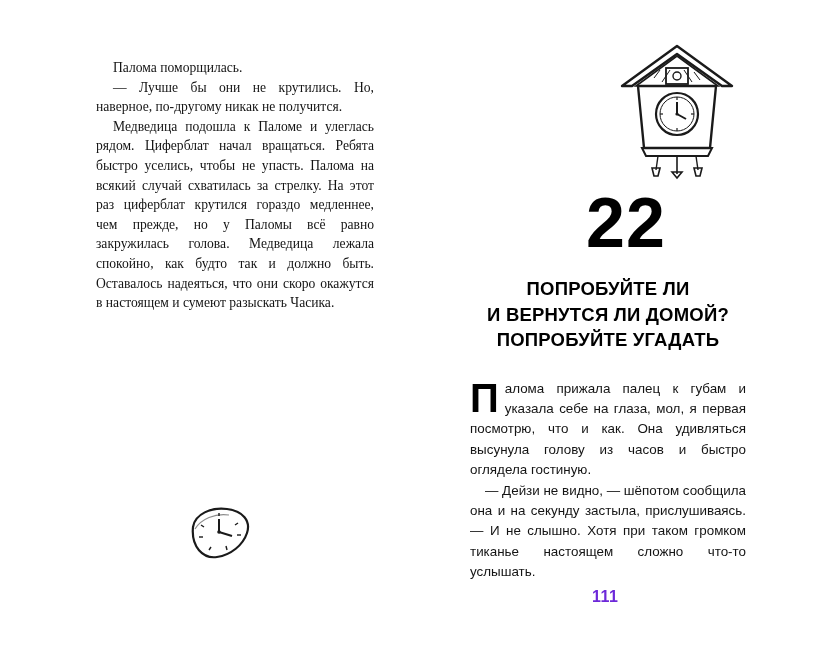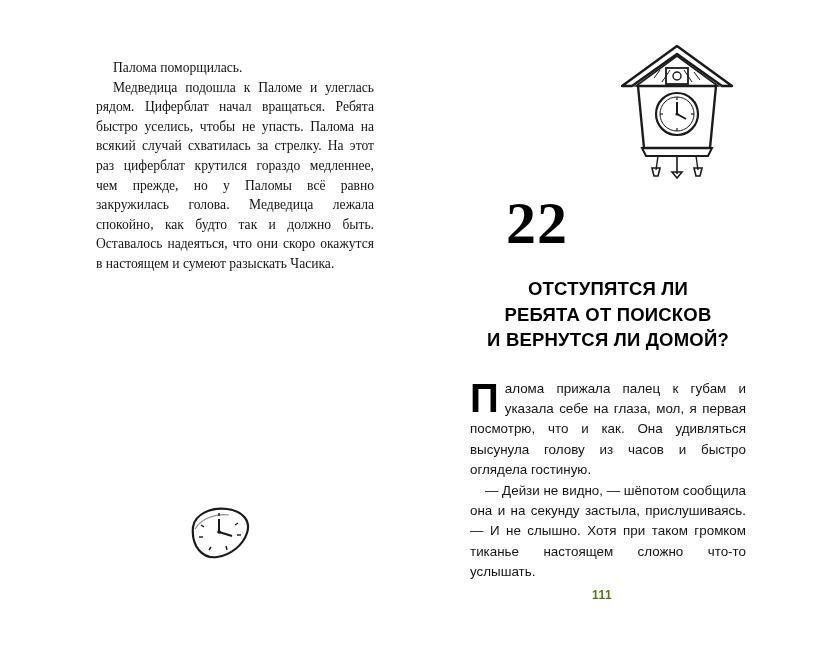--- a/index.html
+++ b/index.html
@@ -63,28 +63,28 @@
     height: 140px;
   }
   .cuckoo {
     position: absolute;
     right: 6px;
     top: 0;
     width: 126px;
     height: 140px;
   }
   .chapter-number {
-    font-family: Liberation Serif, serif;
-    font-weight: bold;
-    font-size: 60px;
+    font-family: Liberation Sans, sans-serif;
+    font-weight: bold;
+    font-size: 70px;
     line-height: 78px;
     letter-spacing: 1px;
     color: #000;
     margin: 4px 0 14px 0;
-    text-align: left;
+    text-align: center;
     padding-left: 36px;
   }
   .chapter-title {
     font-family: "Liberation Sans", sans-serif;
     font-weight: bold;
     font-size: 18.5px;
     line-height: 25.5px;
     letter-spacing: 0.2px;
     text-align: center;
     color: #000;
@@ -111,33 +111,34 @@
     font-size: 40px;
     line-height: 34px;
     padding: 2px 6px 0 0;
     color: #000;
   }
   .folio {
     position: absolute;
     left: 592px;
     top: 588px;
     font-family: "Liberation Sans", sans-serif;
-    font-size: 12px;
-    font-weight: bold;
-    color: #4d7c0f;
+    font-size: 16px;
+    font-weight: bold;
+    color: #6d28d9;
     letter-spacing: 0.5px;
   }
 </style>
 </head>
 <body>
 
 <div class="spread">
 
   <div class="page-left">
     <p class="first">Палома поморщилась.</p>
+    <p class="dash-line">— Лучше бы они не крутились. Но, наверное, по-другому никак не получится.</p>
     <p>Медведица подошла к Паломе и улеглась рядом. Циферблат начал вращаться. Ребята быстро уселись, чтобы не упасть. Палома на всякий случай схватилась за стрелку. На этот раз циферблат крутился гораздо медленнее, чем прежде, но у Паломы всё равно закружилась голова. Медведица лежала спокойно, как будто так и должно быть. Оставалось надеяться, что они скоро окажутся в настоящем и сумеют разыскать Часика.</p>
   </div>
 
   <svg class="doodle-clock" viewBox="0 0 70 60">
     <path d="M8,22 C10,9 26,2 42,4 C58,6 66,16 62,28 C58,40 46,50 32,52 C18,54 6,42 8,22 Z" fill="none" stroke="#1a1a1a" stroke-width="2.2" stroke-linejoin="round"></path>
     <path d="M10,24 C16,14 30,8 44,10" fill="none" stroke="#1a1a1a" stroke-width="1.2" opacity="0.5"></path>
     <line x1="34" y1="27" x2="34" y2="14" stroke="#1a1a1a" stroke-width="2"></line>
     <line x1="34" y1="27" x2="47" y2="31" stroke="#1a1a1a" stroke-width="2"></line>
     <circle cx="34" cy="27" r="1.8" fill="#1a1a1a"></circle>
     <line x1="34" y1="8" x2="34" y2="11" stroke="#1a1a1a" stroke-width="1.4"></line>
@@ -184,23 +185,23 @@
         <line x1="44" y1="116" x2="42" y2="130" stroke="#1a1a1a" stroke-width="1.4"></line>
         <path d="M38,128 L46,128 L44,136 L40,136 Z" fill="none" stroke="#1a1a1a" stroke-width="1.6"></path>
         <line x1="82" y1="116" x2="84" y2="130" stroke="#1a1a1a" stroke-width="1.4"></line>
         <path d="M80,128 L88,128 L86,136 L82,136 Z" fill="none" stroke="#1a1a1a" stroke-width="1.6"></path>
       </svg>
     </div>
 
     <div class="chapter-number">22</div>
 
     <div class="chapter-title">
-      <span>ОТСТУПЯТСЯ ЛИ</span>
-      <span>РЕБЯТА ОТ ПОИСКОВ</span>
+      <span>ПОПРОБУЙТЕ ЛИ</span>
       <span>И ВЕРНУТСЯ ЛИ ДОМОЙ?</span>
+      <span>ПОПРОБУЙТЕ УГАДАТЬ</span>
     </div>
 
     <p class="dropcap-para">
       <span class="dropcap">П</span>
       <span>алома прижала палец к губам и указала себе на глаза, мол, я первая посмотрю, что и как. Она удивляться высунула голову из часов и быстро оглядела гостиную.</span>
     </p>
     <p class="body-indent">— Дейзи не видно, — шёпотом сообщила она и на секунду застыла, прислушиваясь. — И не слышно. Хотя при таком громком тиканье настоящем сложно что-то услышать.</p>
   </div>
 
   <div class="folio">111</div>

